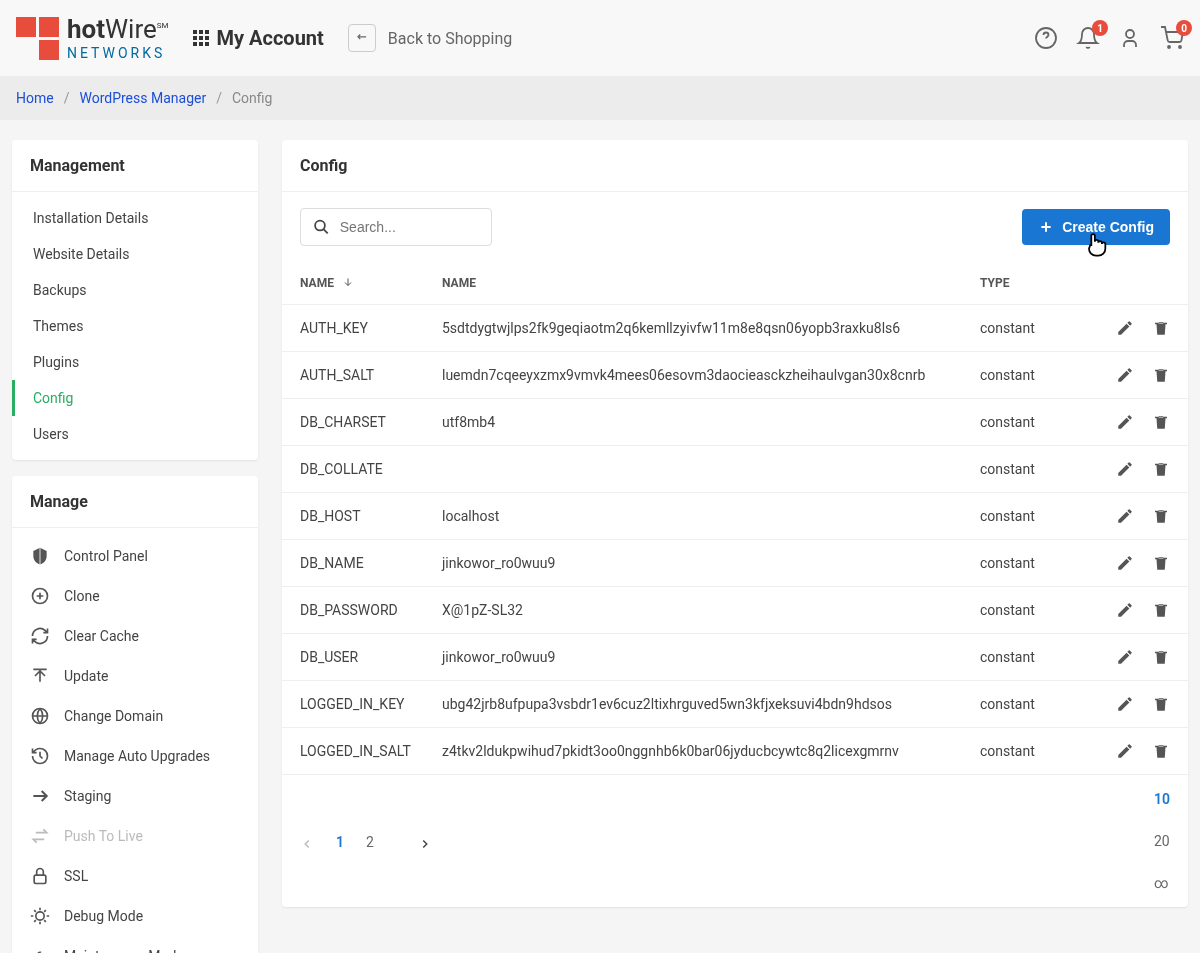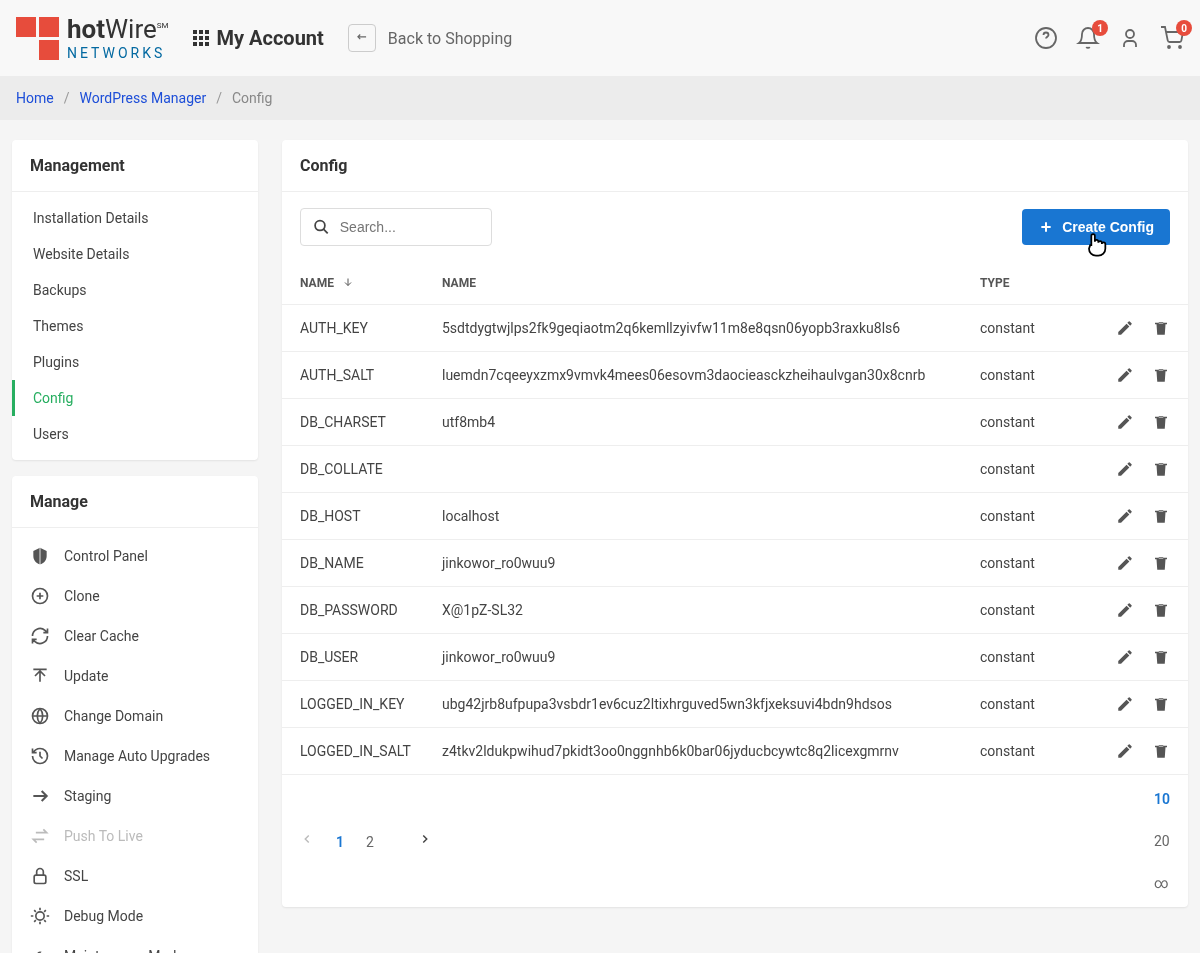--- a/index.html
+++ b/index.html
@@ -48,21 +48,21 @@
 .table { width: 100%; }
 .thead { display: flex; padding: 14px 18px; font-size: 12px; font-weight: 700; color: #555; border-bottom: 1px solid #eee; }
 .col-name { width: 142px; display: flex; align-items: flex-start; gap: 8px; }
 .col-value { flex: 1; }
 .col-type { width: 110px; }
 .col-actions { width: 80px; text-align: right; }
 .trow { display: flex; padding: 14px 18px; font-size: 14px; color: #444; border-bottom: 1px solid #eee; align-items: center; }
 .trow .col-actions { display: flex; gap: 18px; justify-content: flex-end; }
 .row-icon { width: 18px; height: 18px; color: #555; cursor: pointer; }
 .pagination { padding: 16px 18px; display: flex; align-items: center; }
-.page-nav { display: flex; align-items: flex-start; gap: 22px; }
+.page-nav { display: flex; align-items: flex-end; gap: 22px; }
 .page-arrow { color: #bbb; cursor: pointer; }
 .page-arrow.active { color: #444; }
 .page-num { font-size: 14px; color: #666; cursor: pointer; }
 .page-num.active { color: #1976d2; font-weight: 600; }
 .page-sizes { margin-left: auto; display: flex; gap: 26px; font-size: 14px; color: #666; flex-direction: column; }
 .page-size { cursor: pointer; }
 .page-size.active { color: #1976d2; font-weight: 600; }
 svg { display: block; }
 </style>
 </head>

